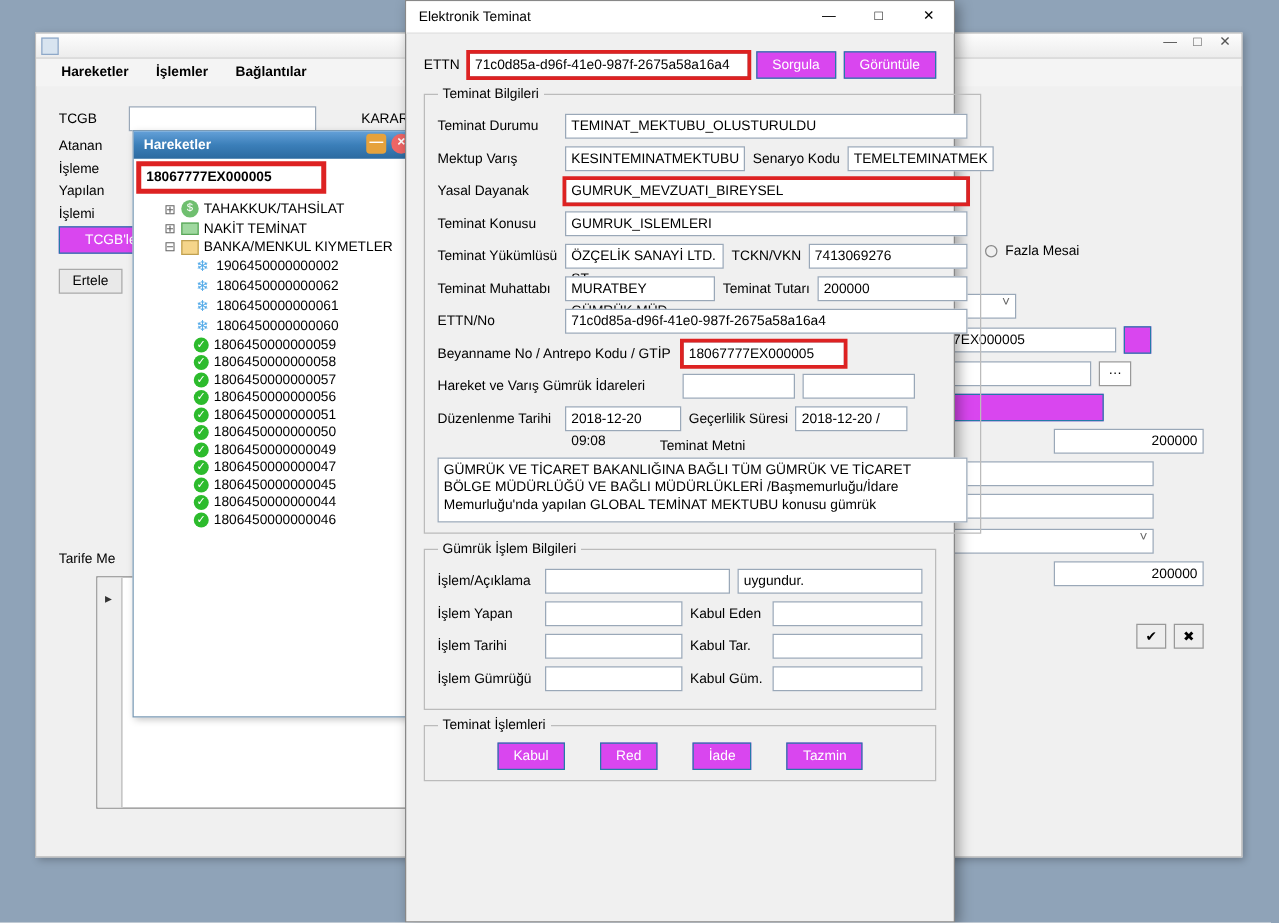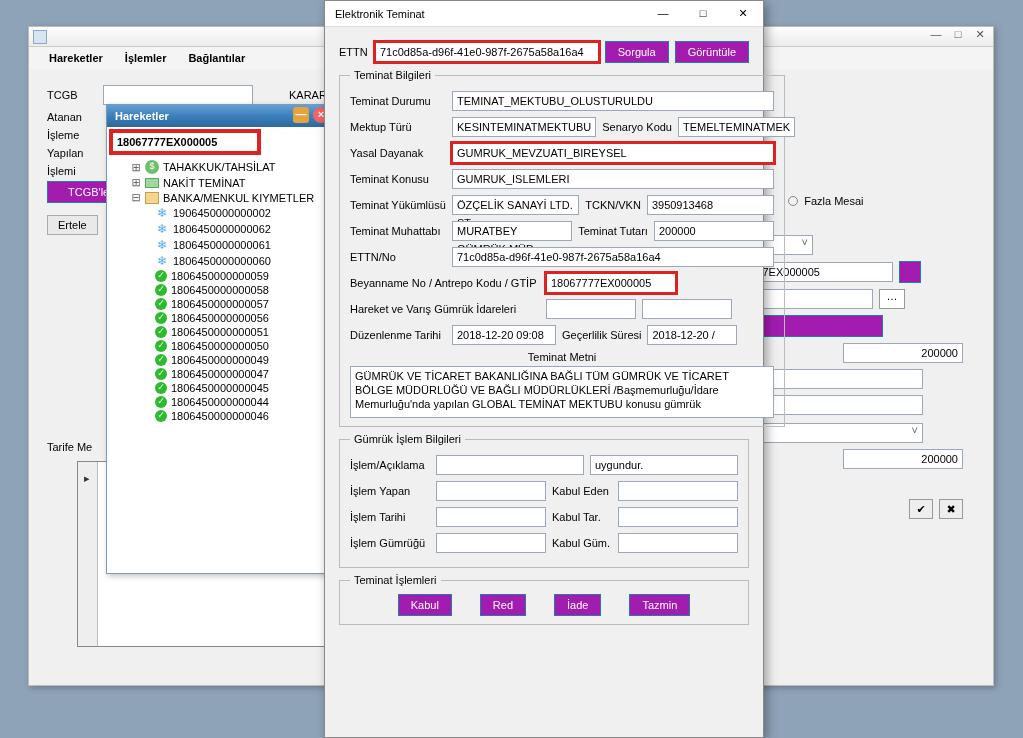--- a/index.html
+++ b/index.html
@@ -13,21 +13,21 @@
   .win-ctrl { width: 18px; height: 16px; text-align: center; line-height: 14px; }
   .menubar { height: 22px; display: flex; align-items: center; gap: 22px; padding-left: 20px; background: #f4f4f4; }
   .menubar span { font-weight: 600; }
 
   .main-body { position: relative; padding: 10px 18px; }
 
   .row { display: flex; align-items: center; gap: 6px; margin: 6px 0; }
   .lbl { display: inline-block; }
   .field { background: #fff; border: 1px solid #9aa8b8; height: 20px; padding: 0 4px; line-height: 18px; display: inline-block; }
 
-  .bluebtn { background: #a21caf; border: 1px solid #247aa8; color: #fff; height: 22px; padding: 0 12px; display: inline-flex; align-items: center; }
+  .bluebtn { background: #d946ef; border: 1px solid #247aa8; color: #fff; height: 22px; padding: 0 12px; display: inline-flex; align-items: center; }
   .graybtn { background: #e9e9e9; border: 1px solid #aaa; height: 20px; padding: 0 10px; display: inline-flex; align-items: center; }
 
   
   .hareketler-panel { position: absolute; top: 104px; left: 106px; width: 228px; height: 470px; background: #fff; border: 1px solid #7a9ab5; box-shadow: 2px 2px 6px rgba(0,0,0,.25); z-index: 5; }
   .hareketler-title { height: 22px; background: linear-gradient(#64a0d8,#3b7fb9,#2c6aa0); color: #fff; padding-left: 8px; line-height: 22px; font-weight: 600; position: relative; }
   .hareketler-title .close-x { position: absolute; right: 4px; top: 2px; width: 16px; height: 16px; background: #e66; color: #fff; border-radius: 8px; text-align: center; line-height: 14px; font-weight: bold; }
   .hareketler-title .min-o { position: absolute; right: 24px; top: 2px; width: 16px; height: 16px; background: #e6a23c; border-radius: 3px; text-align:center; line-height:14px; font-weight:bold; color:#fff;}
   .search-box { margin: 4px; }
   .search-box input { width: 148px; height: 22px; border: 2px solid #d22; font-weight: bold; padding: 0 4px; }
   .tree { padding: 2px 4px 4px 4px; overflow: auto; height: 430px; }
@@ -284,41 +284,41 @@
 
     <fieldset>
       <legend>Teminat Bilgileri</legend>
 
       <div class="drow">
           <span class="lbl">Teminat Durumu</span>
           <span class="field">TEMINAT_MEKTUBU_OLUSTURULDU</span>
         </div>
 
       <div class="drow">
-          <span class="lbl">Mektup Türü</span>
+          <span class="lbl">Mektup Varış</span>
           <span class="field fieldnarrow">KESINTEMINATMEKTUBU</span>
           <span class="lbl" style="width:auto">Senaryo Kodu</span>
           <span class="field" style="flex:1">TEMELTEMINATMEK</span>
         </div>
 
       <div class="drow">
           <span class="lbl">Yasal Dayanak</span>
           <span class="field redbox">GUMRUK_MEVZUATI_BIREYSEL</span>
         </div>
 
       <div class="drow">
           <span class="lbl">Teminat Konusu</span>
           <span class="field">GUMRUK_ISLEMLERI</span>
         </div>
 
       <div class="drow">
           <span class="lbl">Teminat Yükümlüsü</span>
           <span class="field fieldnarrow">ÖZÇELİK SANAYİ LTD. ŞT</span>
           <span class="lbl" style="width:auto">TCKN/VKN</span>
-          <span class="field" style="flex:1">3950913468</span>
+          <span class="field" style="flex:1">7413069276</span>
         </div>
 
       <div class="drow">
           <span class="lbl">Teminat Muhattabı</span>
           <span class="field fieldnarrow">MURATBEY GÜMRÜK MÜD</span>
           <span class="lbl" style="width:auto">Teminat Tutarı</span>
           <span class="field" style="flex:1">200000</span>
         </div>
 
       <div class="drow">
@@ -332,21 +332,21 @@
         </div>
 
       <div class="drow">
           <span class="lbl" style="width:190px">Hareket ve Varış Gümrük İdareleri</span>
           <span class="field" style="width:90px;flex:none"></span>
           <span class="field" style="width:90px;flex:none"></span>
         </div>
 
       <div class="drow">
           <span class="lbl">Düzenlenme Tarihi</span>
-          <span class="field" style="width:104px;flex:none">2018-12-20 09:08</span>
+          <span class="field" style="width:93px;flex:none">2018-12-20 09:08</span>
           <span class="lbl" style="width:auto">Geçerlilik Süresi</span>
           <span class="field" style="width:90px;flex:none">2018-12-20 /</span>
         </div>
 
 
       <div class="metni-label">Teminat Metni</div>
       <div class="textarea">GÜMRÜK VE TİCARET BAKANLIĞINA BAĞLI TÜM GÜMRÜK VE TİCARET BÖLGE MÜDÜRLÜĞÜ VE BAĞLI MÜDÜRLÜKLERİ /Başmemurluğu/İdare Memurluğu'nda yapılan GLOBAL TEMİNAT MEKTUBU konusu gümrük</div>
     </fieldset>
 
     <fieldset>

